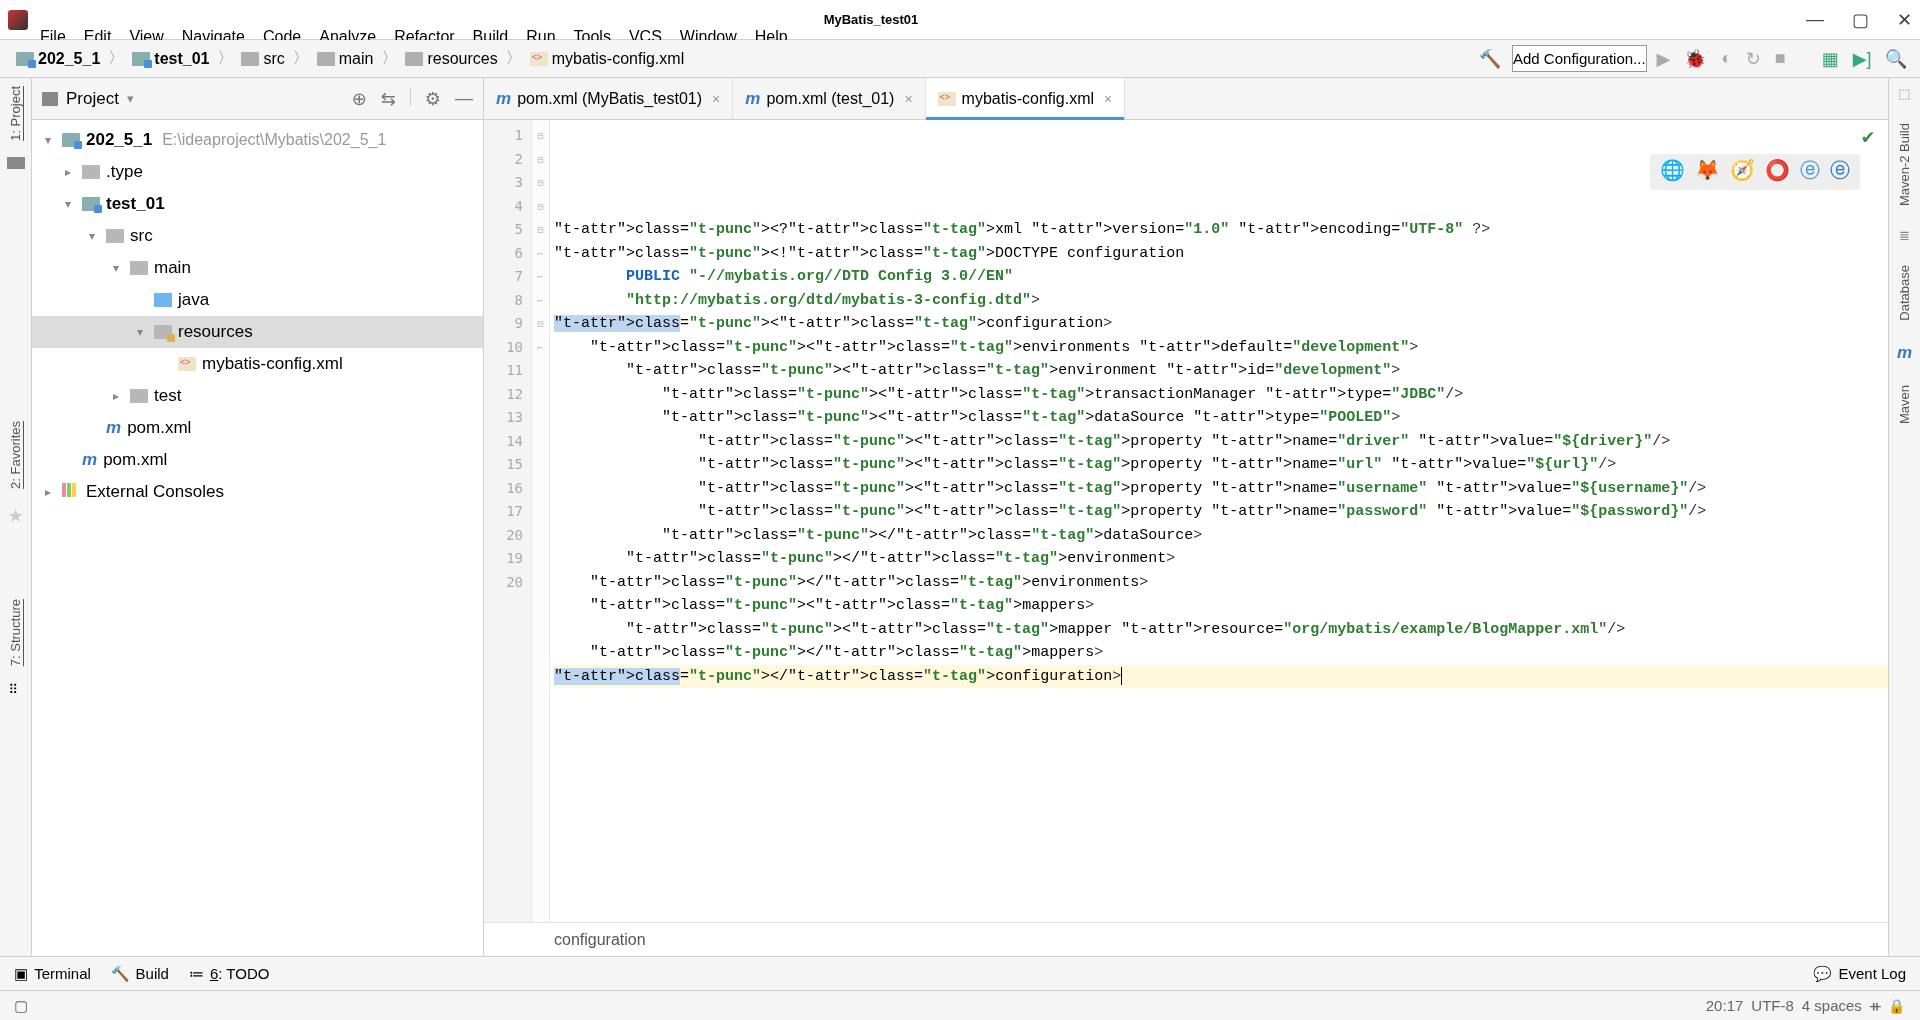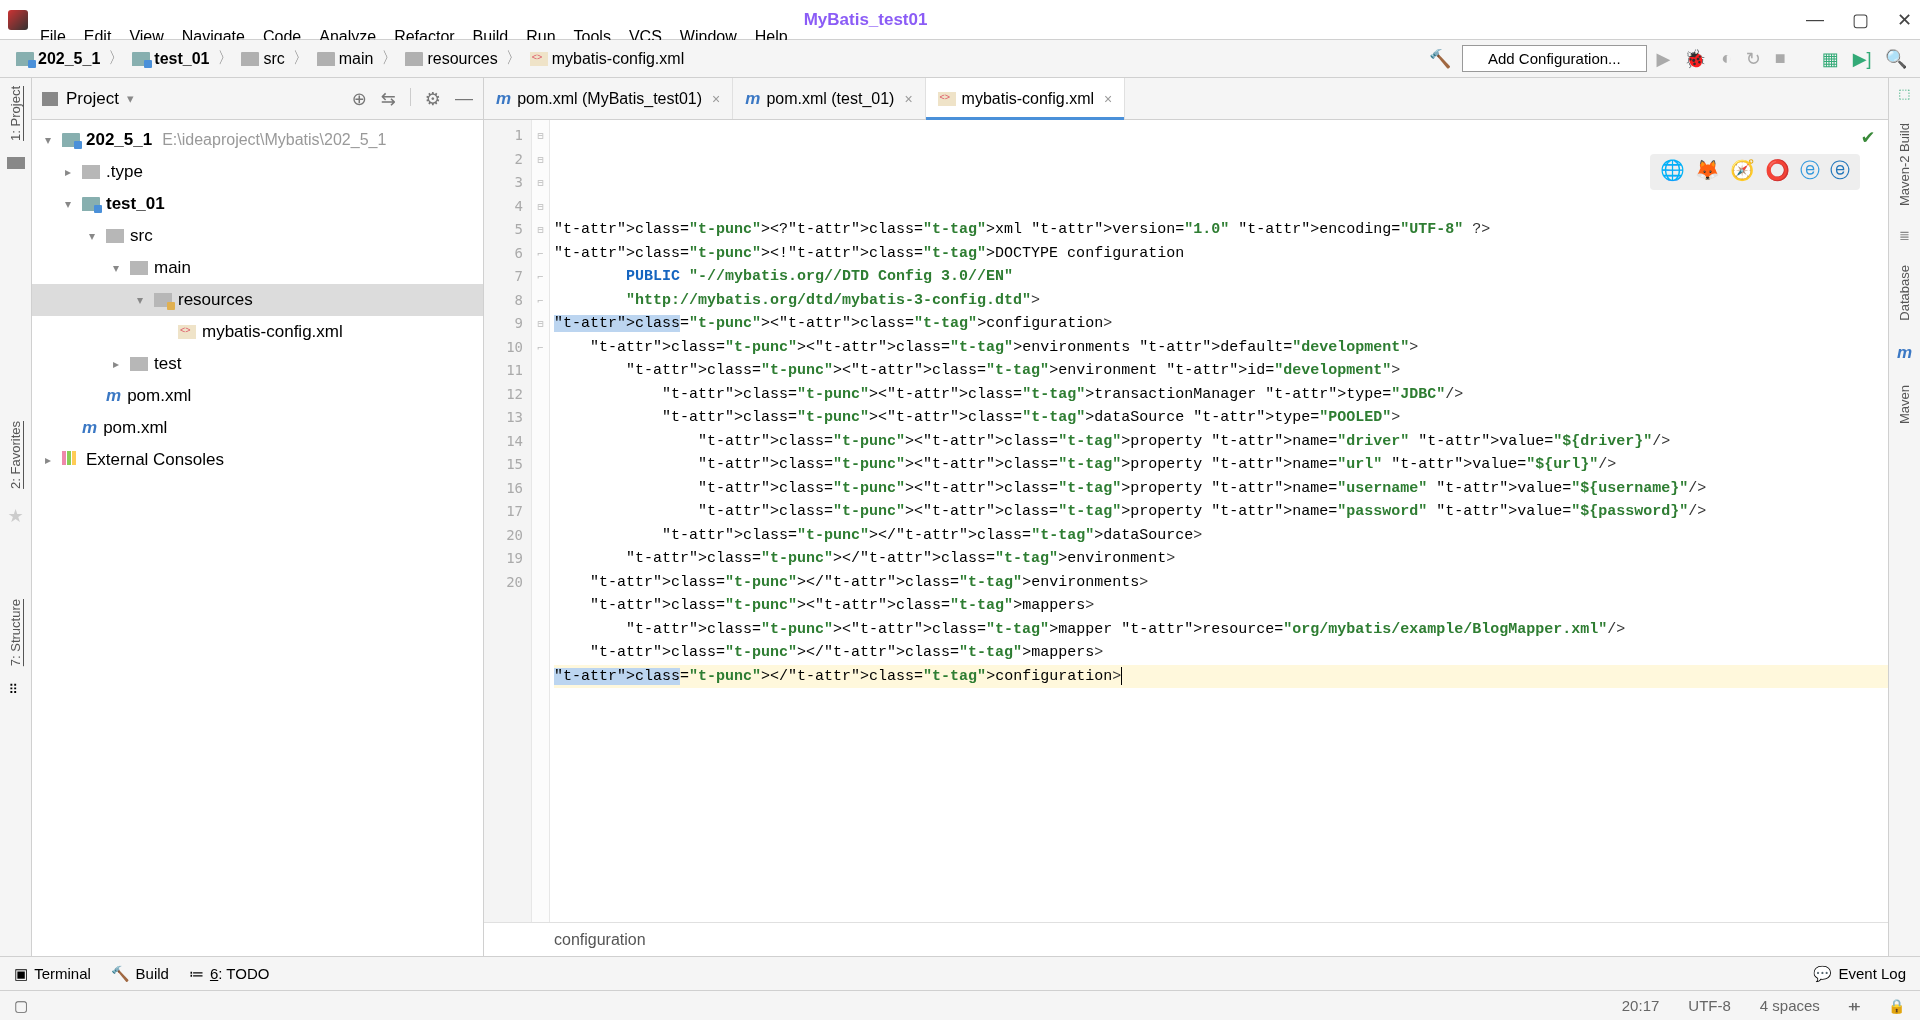--- a/index.html
+++ b/index.html
@@ -3,34 +3,34 @@
 <meta charset="utf-8">
 <style>
 * { margin: 0; padding: 0; box-sizing: border-box; }
 body { font-family: "Segoe UI", Arial, sans-serif; font-size: 13px; background: #fff; color: #000; overflow: hidden; width: 1920px; height: 1020px; }
 .window { display: flex; flex-direction: column; height: 100%; }
 .titlebar { height: 40px; display: flex; align-items: center; padding: 0 8px; border-bottom: 1px solid #d0d0d0; }
 .app-icon { width: 20px; height: 20px; background: linear-gradient(135deg,#c33,#333); margin-right: 12px; border-radius: 3px; }
 .menu { display: flex; gap: 18px; font-size: 16px; }
 .menu span { cursor: pointer; margin-top: 35px; }
 .menu u { text-decoration: underline; }
-.title-text { margin-left: 16px; font-size: 17px; font-weight: 600; color: #8b5cf6; }
+.title-text { margin-left: 36px; font-size: 13px; font-weight: 600; color: #000000; }
 .win-ctrl { margin-left: auto; display: flex; gap: 28px; font-size: 18px; color: #444; }
 .toolbar { height: 38px; display: flex; align-items: center; padding: 0 12px; border-bottom: 1px solid #d0d0d0; background: #f5f5f5; }
 .crumbs { display: flex; align-items: center; gap: 4px; font-size: 16px; }
 .crumb { display: flex; align-items: center; gap: 4px; padding: 2px 4px; }
 .crumb-sep { color: #888; }
 .fld-icon { width: 18px; height: 14px; background: #87afaf; display: inline-block; border-radius: 1px 1px 0 0; position: relative; }
 .fld-icon.blue::after { content:""; position:absolute; right:-2px; bottom:-2px; width:8px; height:8px; background:#4a90d9; border-radius:1px; }
 .fld-icon.grey { background: #b0b0b0; }
 .xml-icon { width:18px; height:14px; background:#efe3c8; display:inline-block; position:relative; }
 .xml-icon::after { content:"<>"; position:absolute; font-size:9px; color:#d56; left:2px; top:0; }
 .tool-right { margin-left:auto; display:flex; align-items:center; gap:10px; }
 .hammer-icon { color:#4b8; font-size:18px; }
-.config-btn { border:1px solid #999; padding:4px 25px; font-size:15px; background:#fff; }
+.config-btn { border:1px solid #999; padding:4px 0; font-size:15px; background:#fff; }
 .tool-icons { display:flex; gap:14px; font-size:18px; color:#aaa; }
 .tool-icons .active { color:#3a7; }
 .body-row { flex:1; display:flex; min-height:0; }
 .left-rail { width:32px; background:#f5f5f5; border-right:1px solid #d0d0d0; display:flex; flex-direction:column; align-items:center; padding-top:8px; gap:16px; }
 .rail-lbl { writing-mode:vertical-rl; transform:rotate(180deg); font-size:13px; color:#555; text-decoration:underline; }
 .rail-lbl.plain { text-decoration:none; }
 .rail-star { color:#ccc; font-size:18px; }
 .sidebar { width:452px; background:#fff; border-right:1px solid #d0d0d0; display:flex; flex-direction:column; }
 .side-head { height:42px; display:flex; align-items:center; padding:0 10px; border-bottom:1px solid #d0d0d0; gap:8px; background:#f5f5f5; }
 .side-head .lbl { font-size:17px; flex:0; }
@@ -69,21 +69,21 @@
 .t-tag{color:#1565c0;font-weight:700;} .t-str{color:#2e7d32;font-weight:700;} .t-punc{color:#333;}
 .hl-sel{background:#bcd5f0;}
 .check-badge { position:absolute; top:6px; right:14px; color:#3a8a3a; font-size:20px; }
 .browser-badges { position:absolute; top:34px; right:28px; display:flex; gap:10px; background:#eee; padding:6px 10px; border-radius:4px; font-size:20px; }
 .crumb-bar { height:34px; border-top:1px solid #e0e0e0; display:flex; align-items:center; padding-left:70px; font-size:16px; color:#555; background:#fff;}
 .right-rail { width:32px; background:#f5f5f5; border-left:1px solid #d0d0d0; display:flex; flex-direction:column; align-items:center; padding-top:8px; gap:22px;}
 .statusbar1 { height:34px; border-top:1px solid #d0d0d0; display:flex; align-items:center; padding:0 14px; gap:20px; background:#f5f5f5; }
 .statusbar1 .itm { display:flex; align-items:center; gap:6px; font-size:15px; }
 .statusbar1 .right { margin-left:auto; }
 .statusbar2 { height:30px; border-top:1px solid #d0d0d0; display:flex; align-items:center; padding:0 14px; background:#f5f5f5; font-size:15px; color:#666; }
-.statusbar2 .right { margin-left:auto; display:flex; gap:29px; align-items:center;}
+.statusbar2 .right { margin-left:auto; display:flex; gap:8px; align-items:center;}
 .lock-icon{font-size:14px;color:#b77;}
 .cursor-caret { display:inline-block; width:1px; height:18px; background:#000; vertical-align:middle; }
 </style>
 </head>
 <body>
 
 <div class="window">
 
   <div class="titlebar">
     <div class="app-icon"></div>
@@ -204,20 +204,25 @@
           </div>
         <div class="tree-row ind2">
             <span class="chv">▾</span>
             <span class="folder-g"></span>
             <span>src</span>
           </div>
         <div class="tree-row ind3">
             <span class="chv">▾</span>
             <span class="folder-g"></span>
             <span>main</span>
+          </div>
+        <div class="tree-row ind4">
+            <span class="chv"></span>
+            <span class="folder-b"></span>
+            <span>java</span>
           </div>
         <div class="tree-row ind4 sel">
             <span class="chv">▾</span>
             <span class="folder-g" style="position:relative">
               <span style="position:absolute;right:-3px;bottom:-3px;width:8px;height:8px;background:#e0b050;border-radius:1px"></span>
             </span>
             <span>resources</span>
           </div>
         <div class="tree-row ind5">
             <span class="chv"></span>

